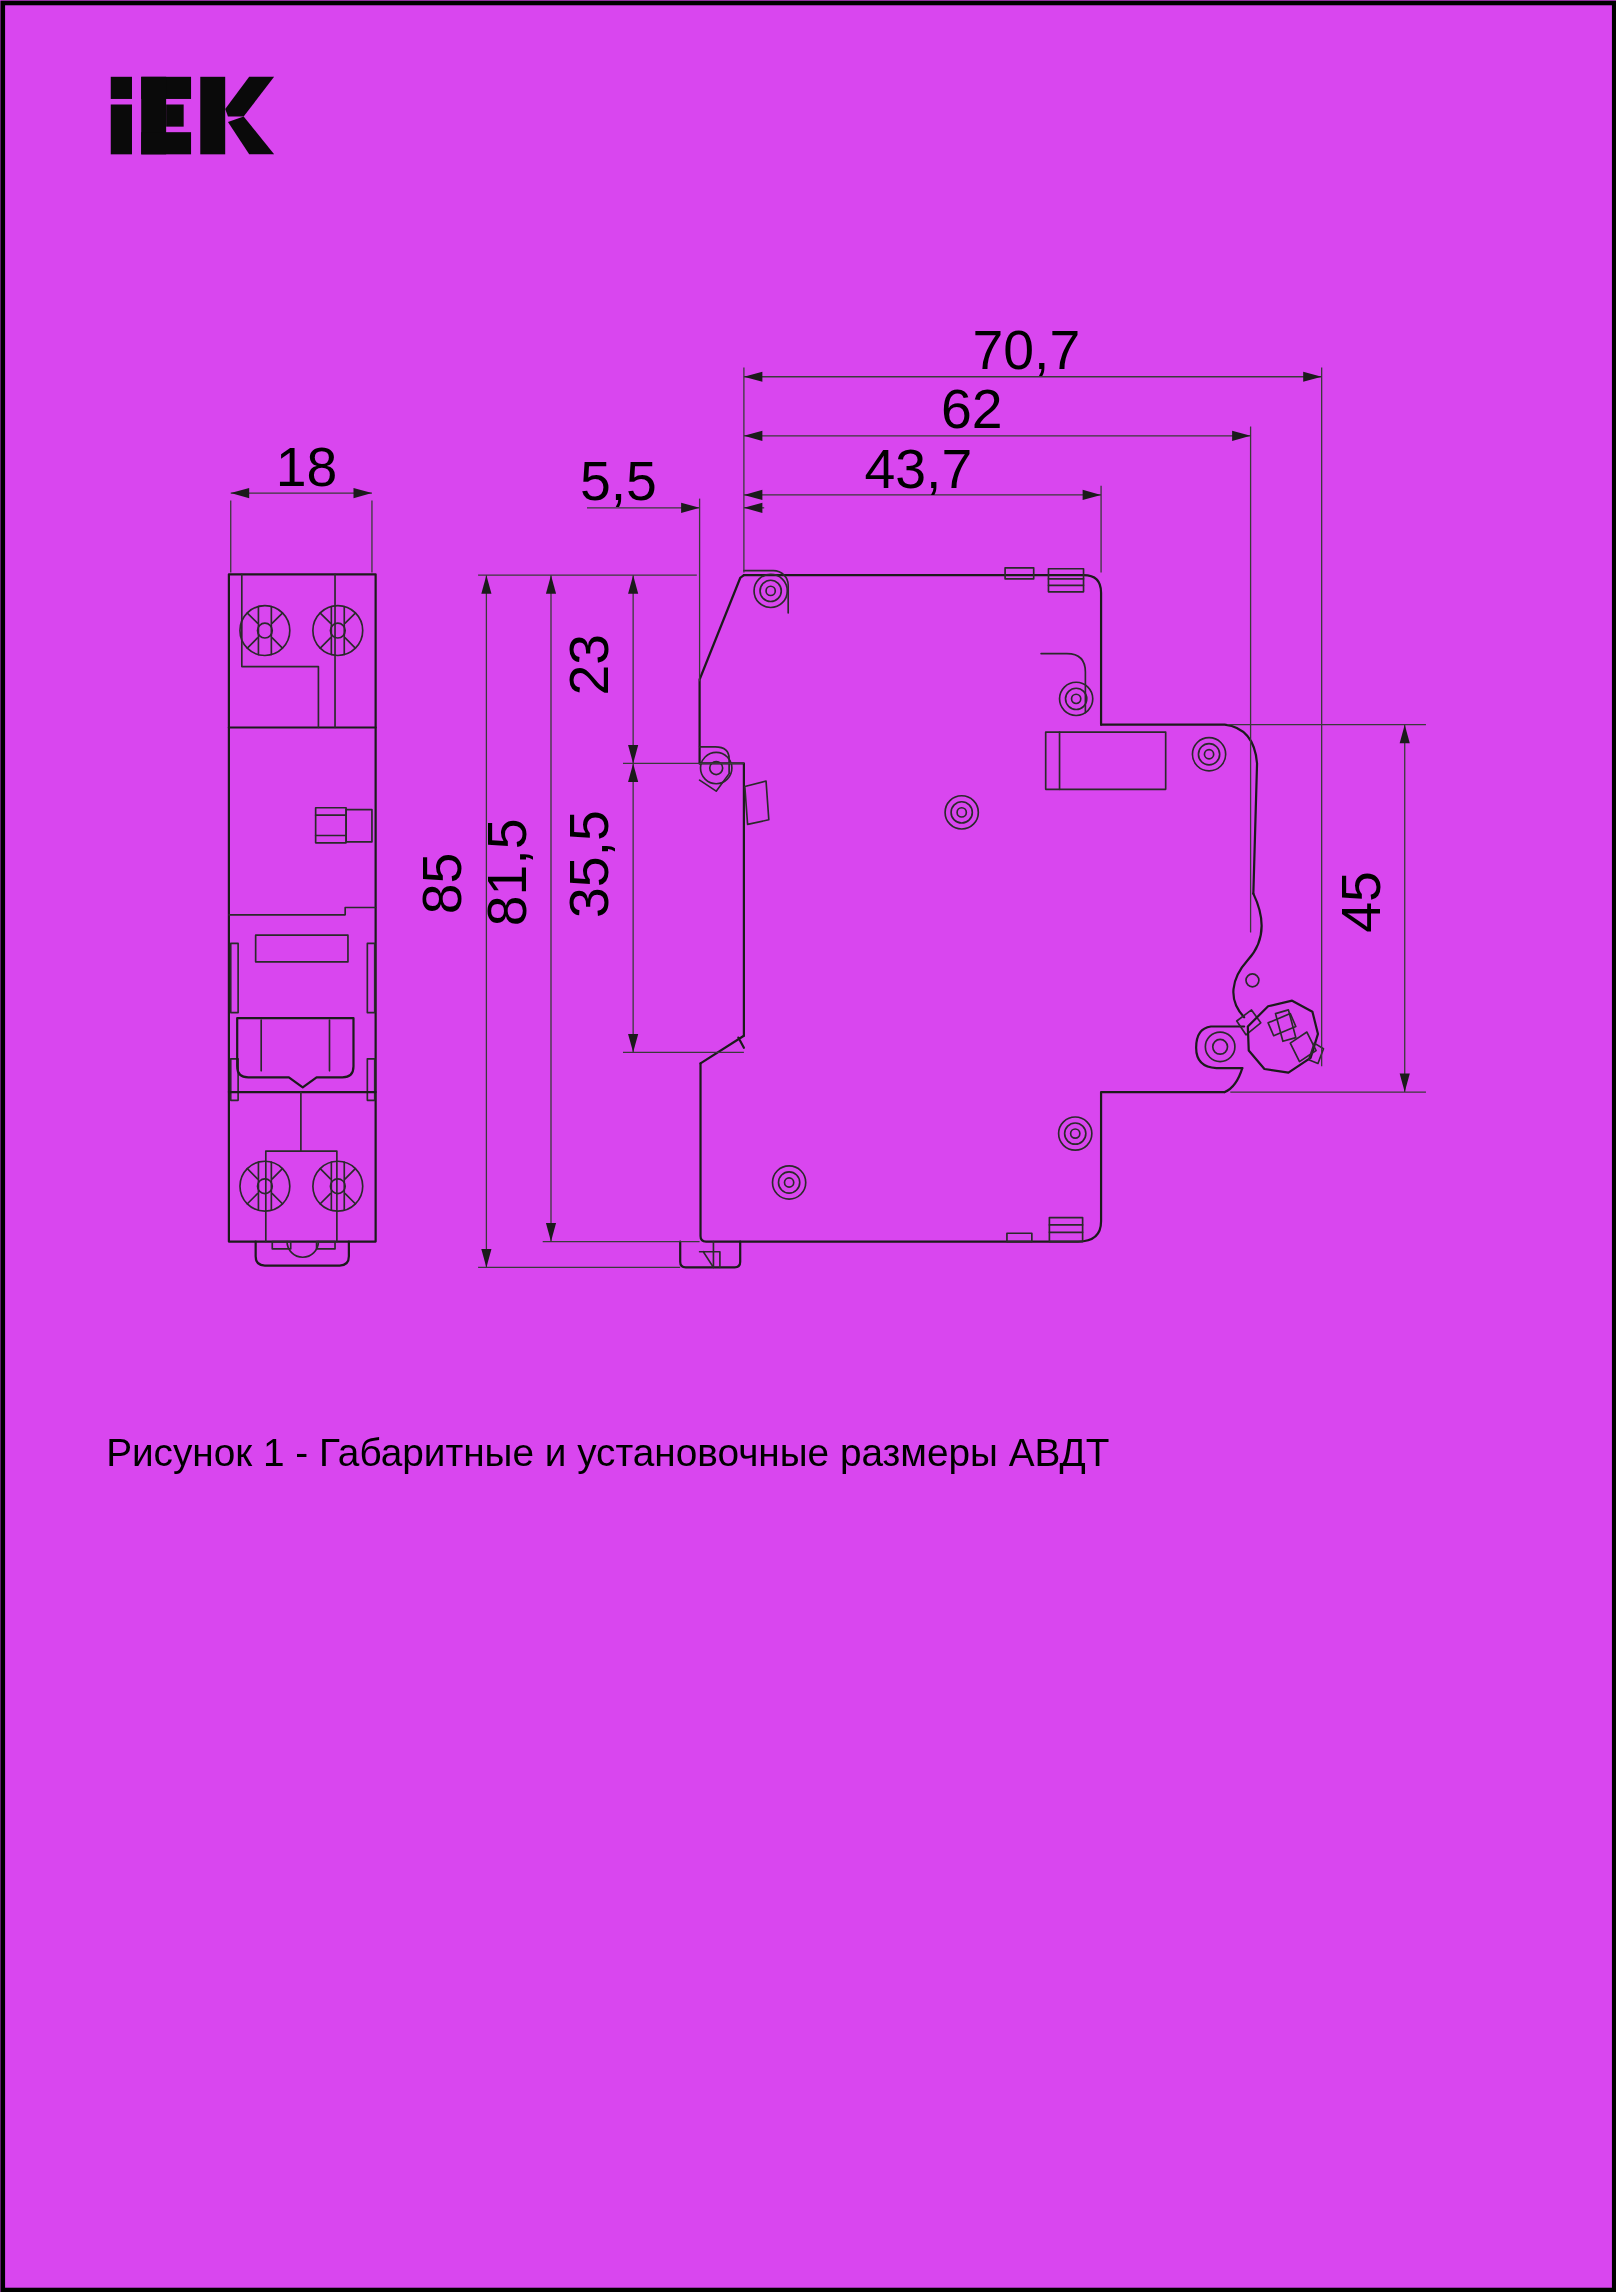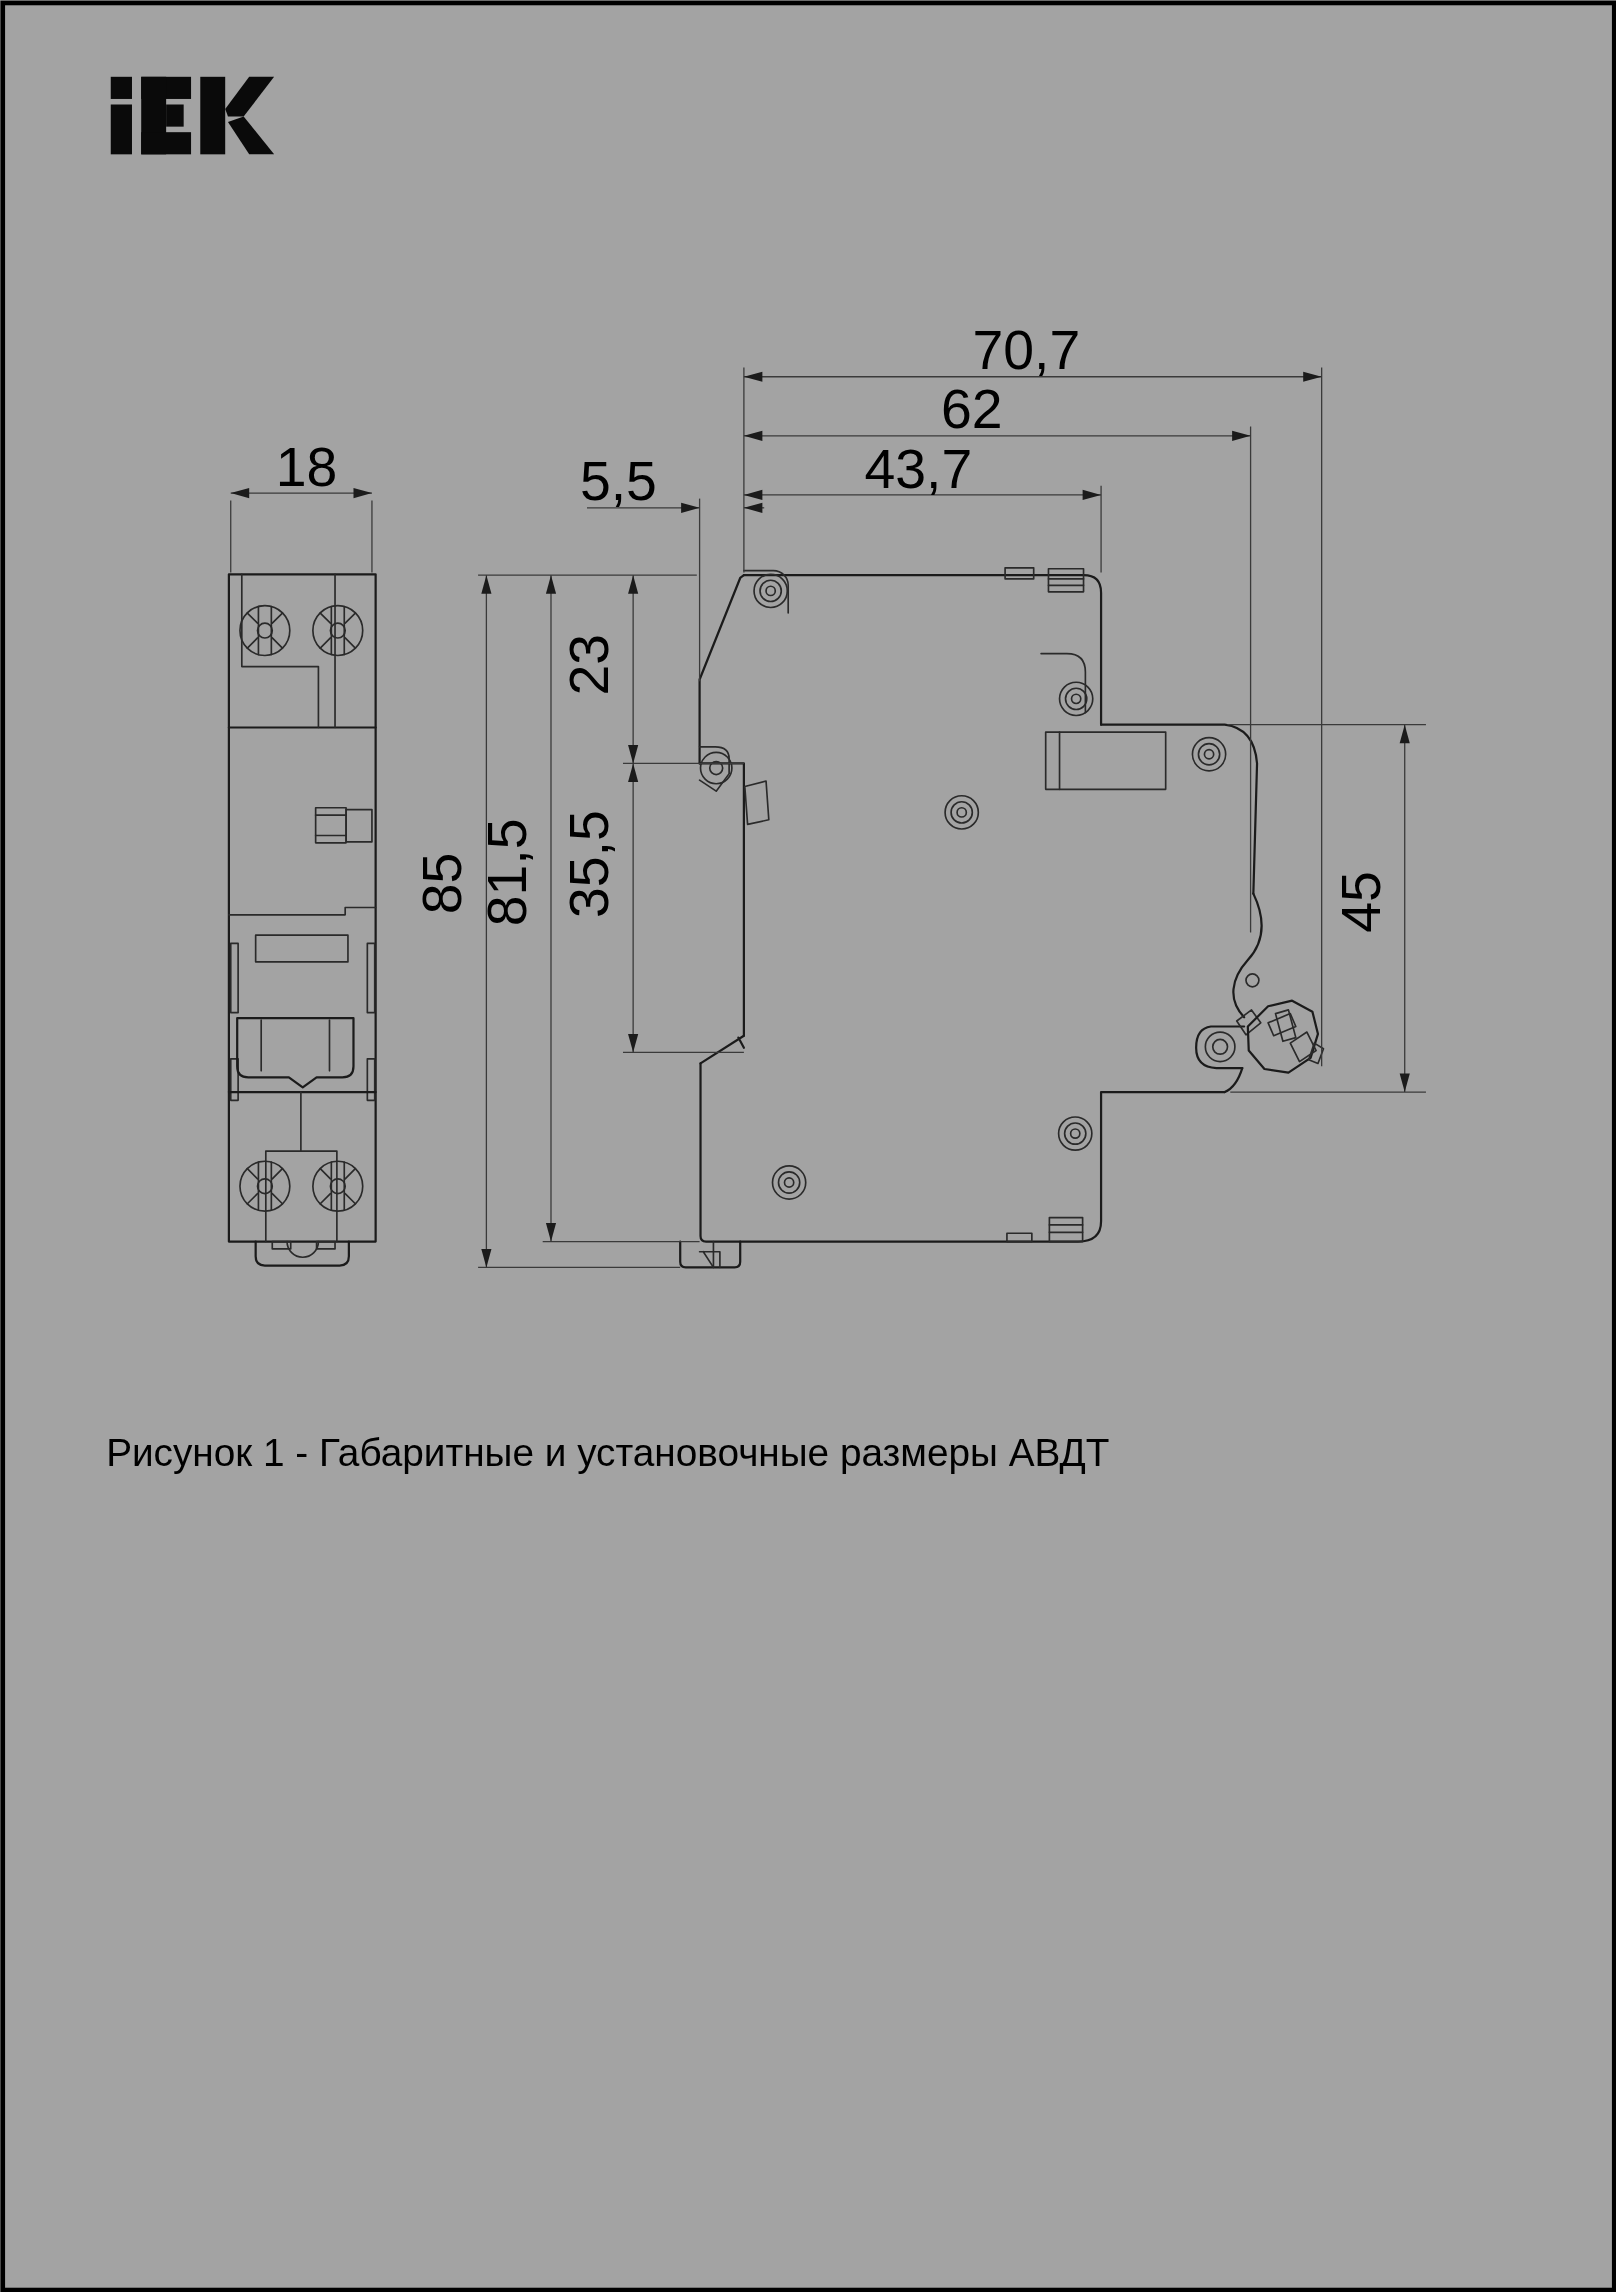--- a/index.html
+++ b/index.html
@@ -1,19 +1,19 @@
 <!DOCTYPE html>
 <html style="font-size:14.8px"><head>
 <meta charset="utf-8">
 <style>
   html,body{margin:0;padding:0;background:#e8e8e8;}
   .page{
     position:relative;
     width:1617px;height:2293px;
-    background:#a3a3a3;
+    background:#d946ef;
     margin:0 auto;
     font-family:"Liberation Sans", sans-serif;
   }
   svg{display:block;}
   text{
     font-family:"Liberation Sans", sans-serif;
     fill:#000000;
   }
   .dim-label{font-size:60px;}
   .caption{font-size:42px;}

